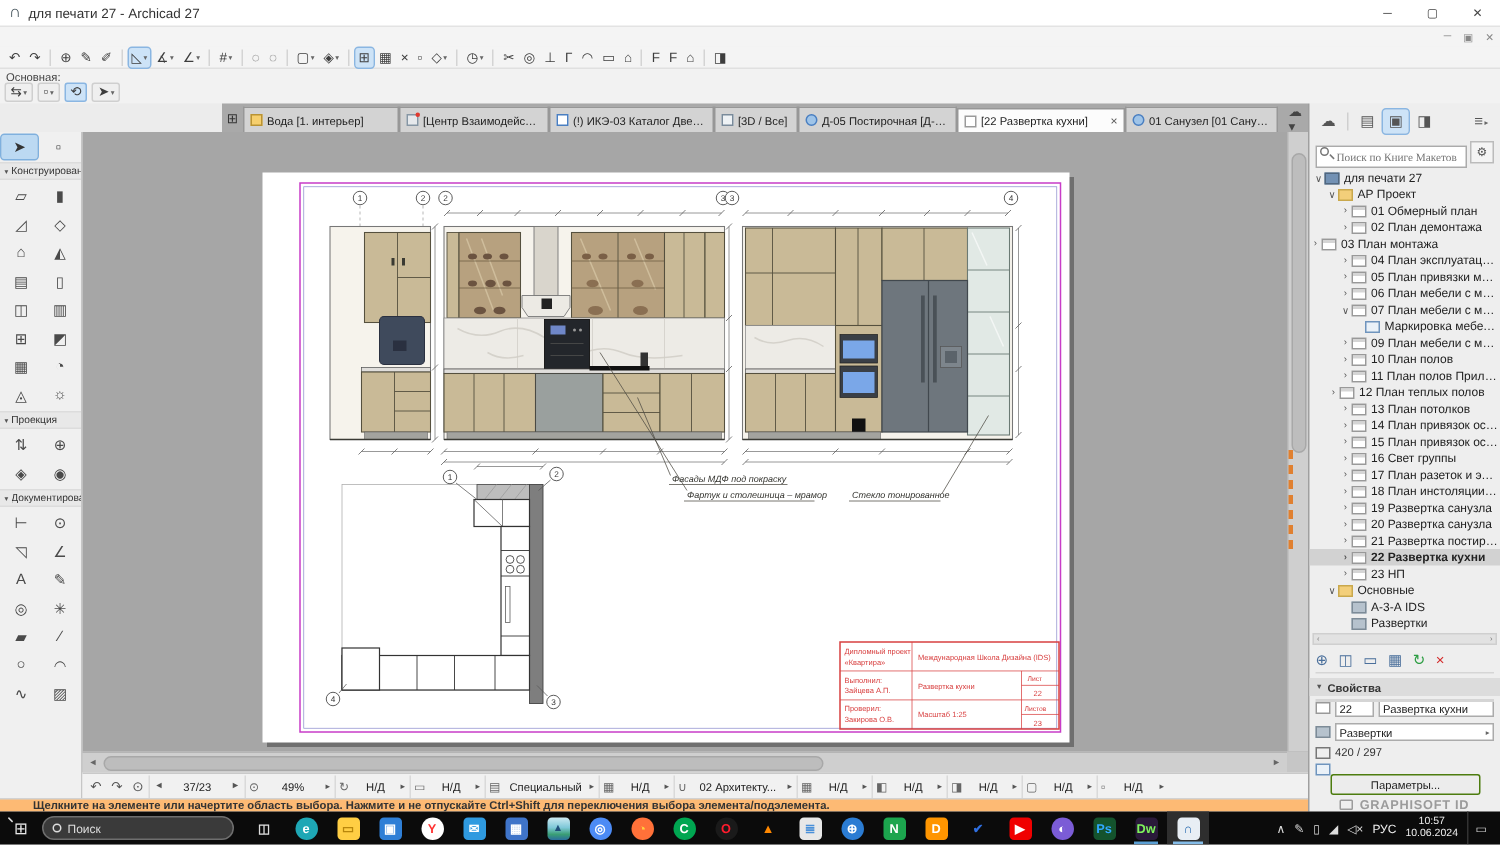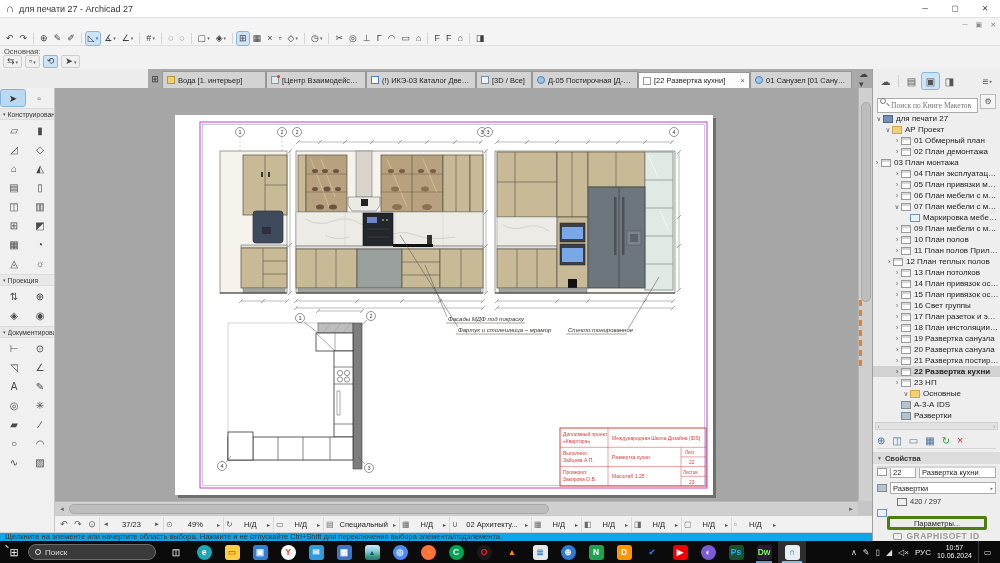--- a/index.html
+++ b/index.html
@@ -147,40 +147,40 @@
   .prow input{height:12px;font-size:7.5px;border:1px solid #ababab;background:#fff;
               padding:0 2px;color:#222;font-family:"Liberation Sans",sans-serif;}
   #prop-id{width:26px;}
   #prop-name{flex:1;min-width:0;}
   .pico{width:10px;height:8px;flex:none;}
   .pcombo{flex:1;height:12px;border:1px solid #ababab;background:#fff;font-size:7.5px;
           display:flex;align-items:center;padding:0 2px;}
   .pcombo .caret{margin-left:auto;}
   .psize{font-size:7.5px;color:#333;}
   .params-btn{position:absolute;left:14px;top:447px;width:100px;height:14px;background:#ececec;
-              border:3px solid #4d7c0f;border-radius:2px;font-size:7.5px;color:#222;
+              border:1px solid #4d7c0f;border-radius:2px;font-size:7.5px;color:#222;
               display:flex;align-items:center;justify-content:center;}
   .brand{position:absolute;left:0;top:462px;width:100%;height:10px;display:flex;
          align-items:center;justify-content:center;gap:4px;font-size:8.5px;font-weight:bold;
          color:#9b9b9b;letter-spacing:.5px;}
   .brand .bic{width:9px;height:7px;border:1px solid #9b9b9b;border-radius:1px;}
 
   
   .quickbar{position:absolute;left:55px;top:515px;width:817px;height:17px;background:#f1f1f1;
             border-top:1px solid #c9c9c9;display:flex;align-items:center;padding-left:2px;}
   .qb-ic{width:14px;text-align:center;font-size:9px;color:#555;flex:none;}
   .qb-seg{display:flex;align-items:center;height:15px;border-left:1px solid #dadada;
           padding:0 2px;flex:none;overflow:hidden;}
   .qb-sic{font-size:8px;color:#666;margin-right:2px;flex:none;}
   .qb-lab{font-size:7.5px;color:#222;flex:1;text-align:center;white-space:nowrap;
           overflow:hidden;}
   .qb-ar{font-size:6px;color:#555;flex:none;padding:0 1px;}
-  .statusbar{position:absolute;left:0;top:532px;width:872px;height:9px;background:#0ea5e9;
+  .statusbar{position:absolute;left:0;top:532px;width:872px;height:9px;background:#fdba74;
              border-top:1px solid #d2d2d2;font-size:7.5px;line-height:8px;color:#333;
-             padding-left:5px;white-space:nowrap;overflow:hidden;}
+             padding-left:22px;white-space:nowrap;overflow:hidden;font-weight:bold;}
 
   
   .taskbar{position:absolute;left:0;top:541px;width:1000px;height:22px;background:#0b0b0b;
            display:flex;align-items:center;}
   .tk-start{width:28px;height:22px;display:flex;align-items:center;justify-content:center;
             color:#e8e8e8;font-size:11px;flex:none;}
   .tk-search{width:128px;height:16px;background:#3a3a3a;border:1px solid #6e6e6e;
              border-radius:8px;display:flex;align-items:center;padding:0 6px;gap:4px;
              flex:none;margin-right:6px;}
   .tk-search .icon-search{position:static;border-color:#ddd;}
@@ -823,21 +823,21 @@
         <div class="trow sel" style="padding-left: 20px;">
           <span class="texp">›</span>
           <span class="tico ti-layout"></span>
           <span class="tlab">22 Развертка кухни</span>
         </div>
         <div class="trow" style="padding-left: 20px;">
           <span class="texp">›</span>
           <span class="tico ti-layout"></span>
           <span class="tlab">23 НП</span>
         </div>
-        <div class="trow" style="padding-left: 29px;">
+        <div class="trow" style="padding-left: 11px;">
           <span class="texp">∨</span>
           <span class="tico ti-folder"></span>
           <span class="tlab">Основные</span>
         </div>
         <div class="trow" style="padding-left: 20px;">
           <span class="texp"></span>
           <span class="tico ti-master"></span>
           <span class="tlab">А-3-А IDS</span>
         </div>
         <div class="trow" style="padding-left: 20px;">
@@ -867,21 +867,21 @@
       <input id="prop-id" value="22" style="">
       <input id="prop-name" value="Развертка кухни" style="">
     </div>
     <div class="prow" style="top:413px;">
       <span class="pico ti-master"></span>
       <span class="pcombo">
         <span>Развертки</span>
         <span class="caret">▸</span>
       </span>
     </div>
-    <div class="prow" style="top:428px;margin-left:20px;">
+    <div class="prow" style="top:428px;">
       <span class="pico" style="border:1px solid #777;"></span>
       <span class="psize">420 / 297</span>
     </div>
     <div class="prow" style="top:440px;">
       <span class="pico ti-drawing"></span>
     </div>
     <div class="params-btn">Параметры...</div>
     <div class="brand">
       <span class="bic"></span>
       <span>GRAPHISOFT ID</span>

